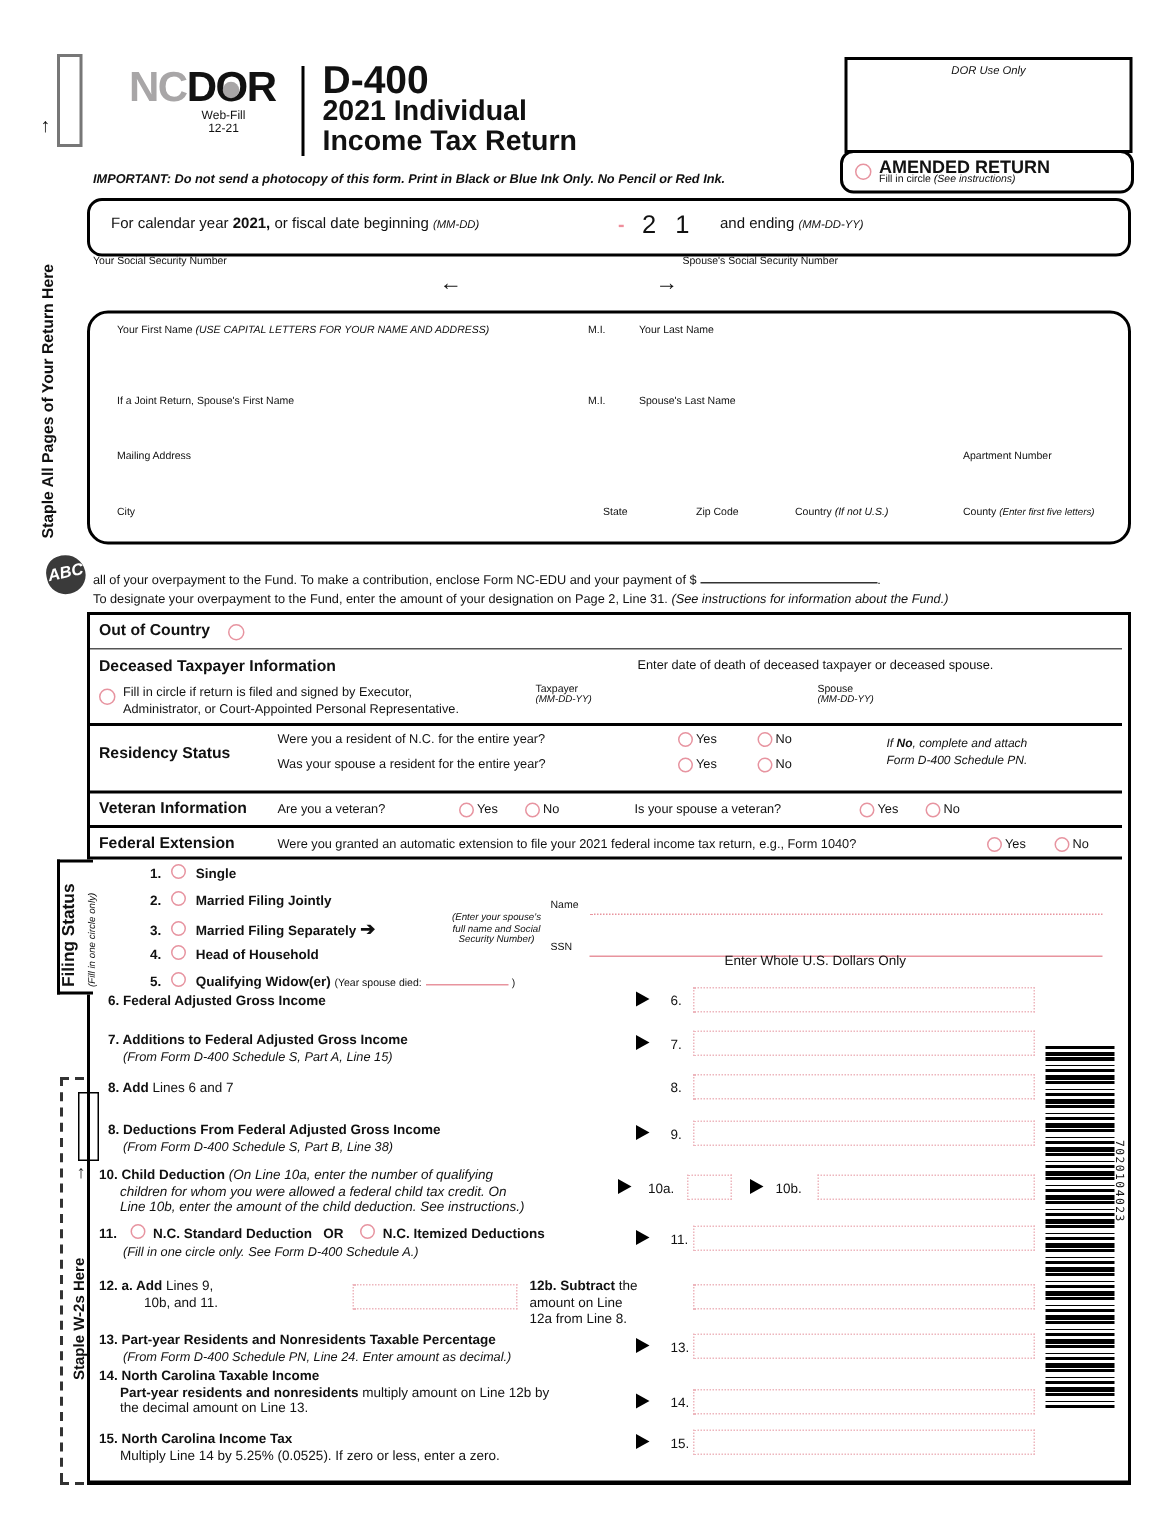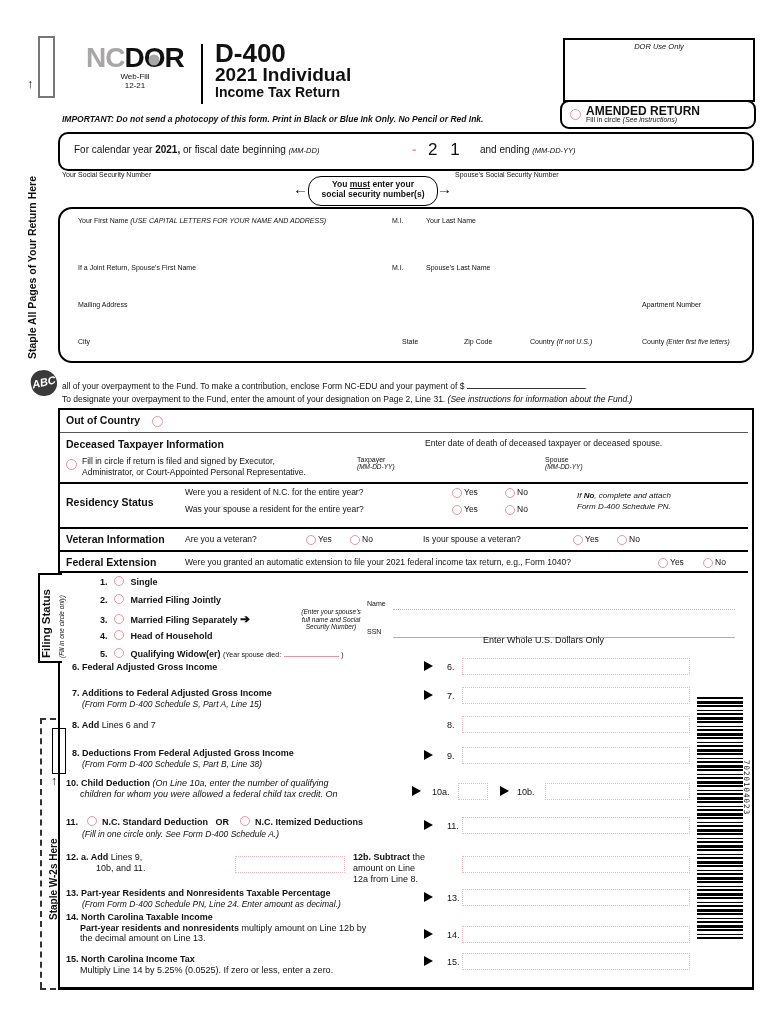--- a/index.html
+++ b/index.html
@@ -1,20 +1,20 @@
 <!DOCTYPE html>
 <html><head>
 <meta charset="utf-8">
 <style>
   html,body{margin:0;padding:0;background:#fff;}
   #page{position:relative;width:770px;height:1024px;background:#fff;font-family:"Liberation Sans",sans-serif;color:#111;overflow:hidden;}
   .abs{position:absolute;}
   .b{font-weight:bold;}
   .i{font-style:italic;}
-  .s6{font-size:6.5px;} .s7{font-size:7px;} .s75{font-size:7.5px;} .s8{font-size:8px;} .s85{font-size:8.5px;}
+  .s6{font-size:6.5px;} .s7{font-size:7px;} .s75{font-size:7.5px;} .s8{font-size:8px;margin-left:14px;} .s85{font-size:8.5px;}
   .s9{font-size:9px;} .s10{font-size:10px;} .s105{font-size:10.5px;} .s12{font-size:12px;}
   .vert{writing-mode:vertical-rl;transform:rotate(180deg);}
   .circle{display:inline-block;width:9px;height:9px;border:1.6px solid #e794a0;border-radius:50%;background:#fff;vertical-align:-1px;}
   .circle.sm{width:8px;height:8px;}
   .tri{display:inline-block;width:0;height:0;border-left:9px solid #000;border-top:5.5px solid transparent;border-bottom:5.5px solid transparent;}
   .pinkline{border-bottom:1.2px solid #e8949e;}
   .pinkdot{border-bottom:1.2px dotted #e8949e;}
   .amt{border:1px dotted #edb6bd;background:#fff;}
   .rbox{border:2px solid #000;border-radius:10px;}
   .logo-o{position:relative;display:inline-block;}
@@ -36,21 +36,21 @@
   <div class="abs b nowrap" style="left:86px;top:42px;font-size:28px;letter-spacing:-1px;">
     <span style="color:#a8a6a7;">NC</span><span>D</span><span class="logo-o">O</span><span>R</span>
   </div>
   <div class="abs s8" style="left:113px;top:72px;text-align:center;width:44px;">
     <div>Web-Fill</div>
     <div>12-21</div>
   </div>
   <div class="abs" style="left:201px;top:44px;width:2px;height:60px;background:#000;"></div>
   <div class="abs b" style="left:215px;top:38px;font-size:26px;">D-400</div>
   <div class="abs b" style="left:215px;top:64px;font-size:19px;">2021 Individual</div>
-  <div class="abs b" style="left:215px;top:84px;font-size:14px;">Income Tax Return</div>
+  <div class="abs b" style="left:215px;top:84px;font-size:19px;">Income Tax Return</div>
 
   <div class="abs" style="left:563px;top:38px;width:188px;height:60px;border:2px solid #000;">
     <div class="i s75" style="text-align:center;margin-top:2px;">DOR Use Only</div>
   </div>
   <div class="abs" style="left:560px;top:100px;width:192px;height:25px;border:2px solid #000;border-radius:9px;">
     <span class="circle abs" style="left:8px;top:7px;"></span>
     <div class="abs b s12 nowrap" style="left:24px;top:2px;">AMENDED RETURN</div>
     <div class="abs s7 nowrap" style="left:24px;top:14px;">
       <span>Fill in circle</span>
       <span class="i">(See instructions)</span>
@@ -75,26 +75,20 @@
       <span class="i s75">(MM-DD-YY)</span>
     </div>
   </div>
 
   <div class="abs s7" style="left:62px;top:171px;">Your Social Security Number</div>
   <div class="abs s7" style="left:455px;top:171px;">Spouse's Social Security Number</div>
   <div class="abs your-ssn" style="left:62px;top:180px;width:160px;height:18px;"></div>
   <div class="abs" style="left:455px;top:180px;width:160px;height:18px;"></div>
   <div class="abs b" style="left:293px;top:180px;font-size:15px;">←</div>
   <div class="abs b" style="left:437px;top:180px;font-size:15px;">→</div>
-  <div class="abs" style="left:308px;top:176px;width:128px;height:28px;border:1.6px solid #000;border-radius:13px;text-align:center;">
-    <div class="b s85 nowrap" style="margin-top:2px;">
-      <span>You </span><span style="text-decoration:underline;">must</span><span> enter your</span>
-    </div>
-    <div class="b s85 nowrap">social security number(s)</div>
-  </div>
 
   <div class="abs" style="left:58px;top:207px;width:692px;height:152px;border:2px solid #000;border-radius:14px;">
     <div class="abs s7 nowrap" style="left:18px;top:8px;">
       <span>Your First Name </span><span class="i">(USE CAPITAL  LETTERS FOR YOUR NAME AND ADDRESS)</span>
     </div>
     <div class="abs s7" style="left:332px;top:8px;">M.I.</div>
     <div class="abs s7" style="left:366px;top:8px;">Your Last Name</div>
     <div class="abs" style="left:18px;top:18px;width:300px;height:24px;"></div>
     <div class="abs" style="left:366px;top:18px;width:300px;height:24px;"></div>
 
@@ -261,20 +255,21 @@
 
   <div class="abs b s9 nowrap" style="left:72px;top:748px;">8. Deductions From Federal Adjusted Gross Income</div>
   <div class="abs i s85 nowrap" style="left:82px;top:759px;">(From Form D-400 Schedule S, Part B, Line 38)</div>
   <span class="tri abs" style="left:424px;top:750px;"></span>
   <div class="abs s9" style="left:447px;top:751px;">9.</div>
   <div class="abs amt" style="left:462px;top:747px;width:226px;height:15px;"></div>
 
   <div class="abs s9" style="left:66px;top:778px;width:330px;line-height:10.5px;">
     <span class="b">10. </span><span class="b">Child Deduction</span><span class="i"> (On Line 10a, enter the number of qualifying</span>
     <div class="i" style="margin-left:14px;">children for whom you were allowed a federal child tax credit.  On</div>
+    <div class="i" style="margin-left:14px;">Line 10b, enter the amount of the child deduction.  See instructions.)</div>
   </div>
   <span class="tri abs" style="left:412px;top:786px;"></span>
   <div class="abs s9" style="left:432px;top:787px;">10a.</div>
   <div class="abs amt" style="left:458px;top:783px;width:28px;height:15px;"></div>
   <span class="tri abs" style="left:500px;top:786px;"></span>
   <div class="abs s9" style="left:517px;top:787px;">10b.</div>
   <div class="abs amt" style="left:545px;top:783px;width:143px;height:15px;"></div>
 
   <div class="abs s9 nowrap" style="left:66px;top:816px;">
     <span class="b">11.</span>

